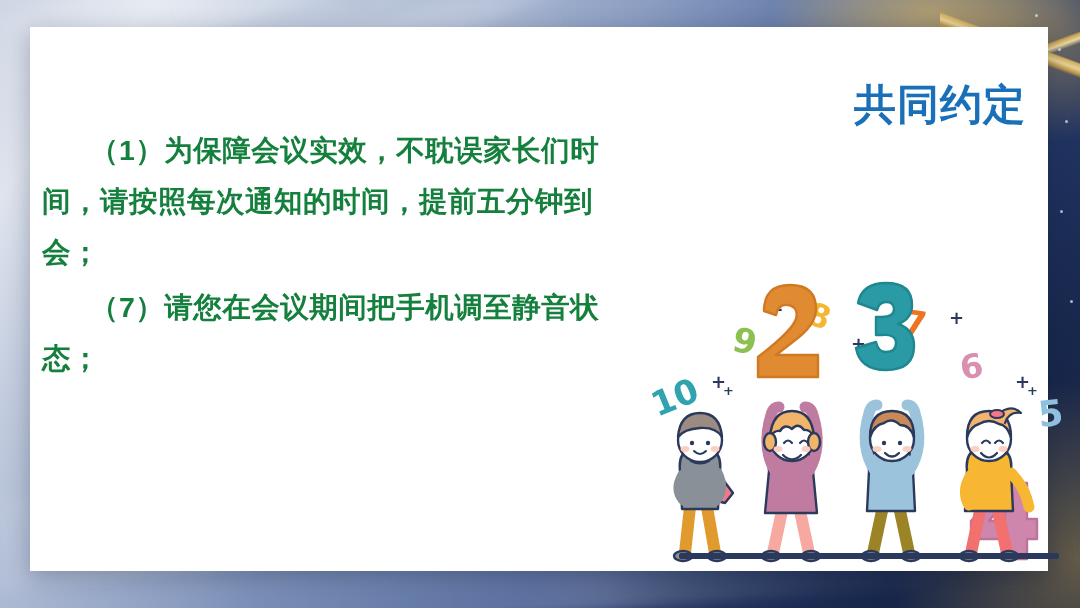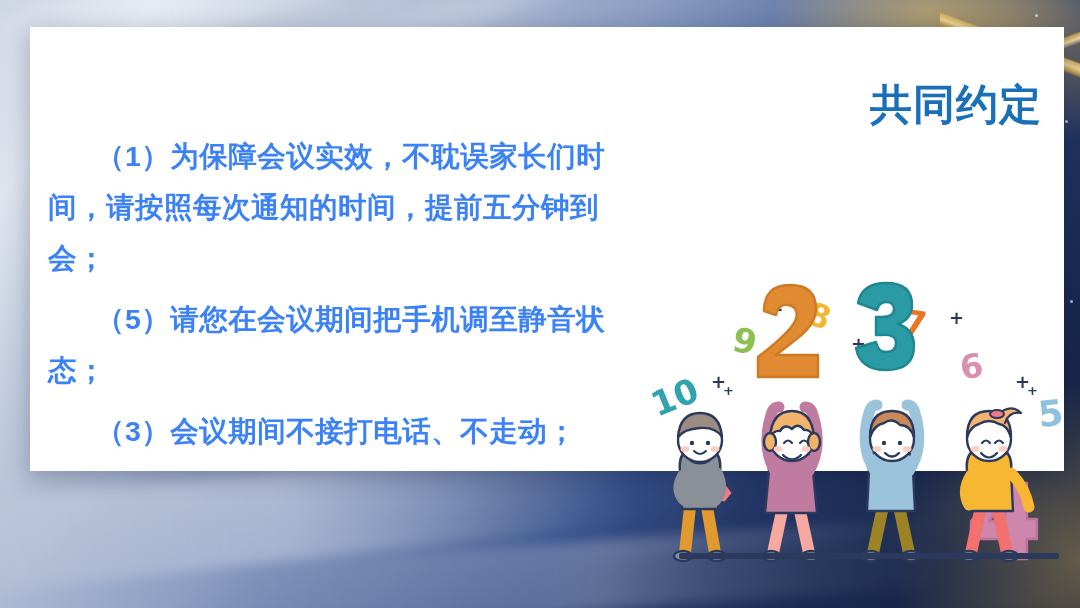--- a/index.html
+++ b/index.html
@@ -64,39 +64,38 @@
       linear-gradient(200deg, rgba(0,0,0,0) 46%, #d9b25f 47%, #efd89a 50%, #c19a46 53%, rgba(0,0,0,0) 55%),
       linear-gradient(160deg, rgba(0,0,0,0) 55%, #caa24e 56%, #f0dca4 59%, rgba(0,0,0,0) 62%);
     filter: blur(0.6px);
     opacity: .95;
   }
 
   
   .card {
     position: absolute;
     left: 30px; top: 27px;
-    width: 1018px; height: 444px;
+    width: 1018px; height: 544px;
     background: #ffffff;
     box-shadow: 0 6px 22px rgba(10,20,45,0.28);
-    padding-left: 16px;
   }
 
   
   .text-col {
     position: absolute;
     left: 8px; top: 94px;
     width: 580px;
   }
   .para {
-    color: #3b82f6;
+    color: #15803d;
     font-weight: bold;
     font-size: 28.5px;
     line-height: 51px;
     letter-spacing: 0.5px;
-    margin: 10px;
+    margin: 4px;
     white-space: pre-wrap;
   }
   .p-indent { text-indent: 48px; }
 
   
   .title {
     position: absolute;
     right: 22px; top: 52px;
     text-align: center;
     color: #1a70b8;
@@ -158,22 +157,21 @@
   </div>
 
   <div class="card">
 
     <div class="title">
       <span class="line1">共同约定</span>
     </div>
 
     <div class="text-col">
       <p class="para p-indent">（1）为保障会议实效，不耽误家长们时间，请按照每次通知的时间，提前五分钟到会；</p>
-      <p class="para p-indent">（5）请您在会议期间把手机调至静音状态；</p>
-      <p class="para p-indent">（3）会议期间不接打电话、不走动；</p>
+      <p class="para p-indent">（7）请您在会议期间把手机调至静音状态；</p>
     </div>
 
     <div class="illus">
 
       <div class="float-num" style="left:6px;  top:102px; font-size:34px; color:#2fa3ae; transform:rotate(-22deg);">10</div>
       <div class="float-num" style="left:88px; top:46px;  font-size:34px; color:#8cc152; transform:rotate(12deg);">9</div>
       <div class="float-num" style="left:163px;top:22px;  font-size:32px; color:#f5b731; transform:rotate(20deg);">8</div>
       <div class="float-num" style="left:258px;top:28px;  font-size:34px; color:#ef7320; transform:rotate(8deg);">7</div>
       <div class="float-num" style="left:315px;top:72px;  font-size:33px; color:#d98fb0; transform:rotate(-10deg);">6</div>
       <div class="float-num" style="left:393px;top:118px; font-size:36px; color:#8fc0de; transform:rotate(-6deg);">5</div>

